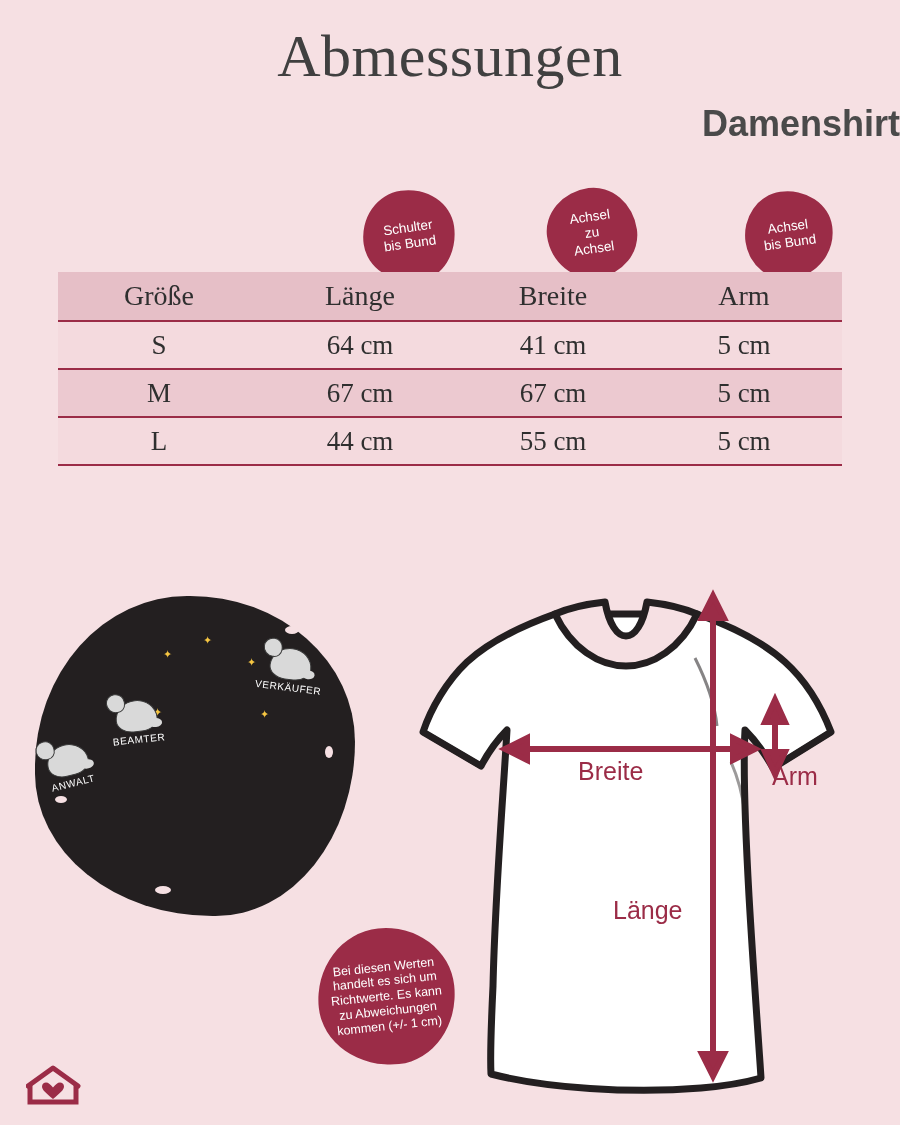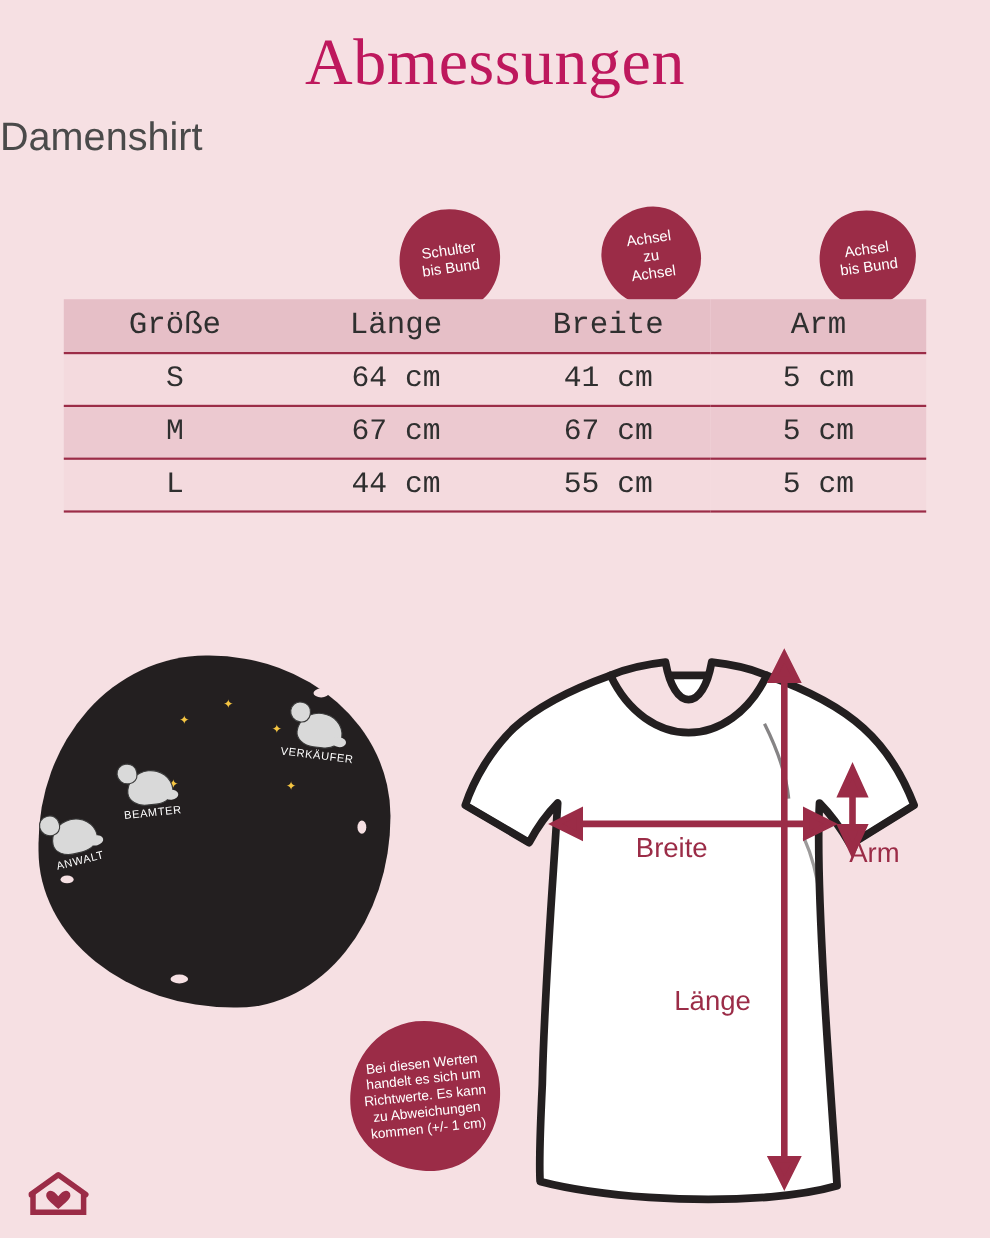--- a/index.html
+++ b/index.html
@@ -22,31 +22,31 @@
 
   
   .title {
     position: absolute;
     top: 22px;
     left: 0;
     width: 900px;
     text-align: center;
     font-family: "Liberation Serif", serif;
     font-size: 60px;
-    color: #be185d;
+    color: #404040;
     letter-spacing: 0.5px;
   }
   .subtitle {
     position: absolute;
     top: 103px;
     left: 0;
     width: 900px;
-    text-align: left;
+    text-align: right;
     font-family: "Liberation Sans", sans-serif;
-    font-weight: 400;
+    font-weight: 700;
     font-size: 36px;
     color: #4a4a4a;
   }
 
   
   .blob {
     position: absolute;
     color: #ffffff;
     text-align: center;
     display: flex;
@@ -87,21 +87,21 @@
   
   .table-wrap {
     position: absolute;
     left: 58px;
     top: 272px;
     width: 784px;
   }
   table.size-table {
     border-collapse: collapse;
     width: 784px;
-    font-family: Liberation Mono, monospace;
+    font-family: Liberation Serif, serif;
     color: #2f2f2f;
   }
   table.size-table th,
   table.size-table td {
     text-align: center;
     font-weight: normal;
     border-bottom: 2px solid #9b2c47;
     padding: 0;
     height: 46px;
     font-size: 27px;

